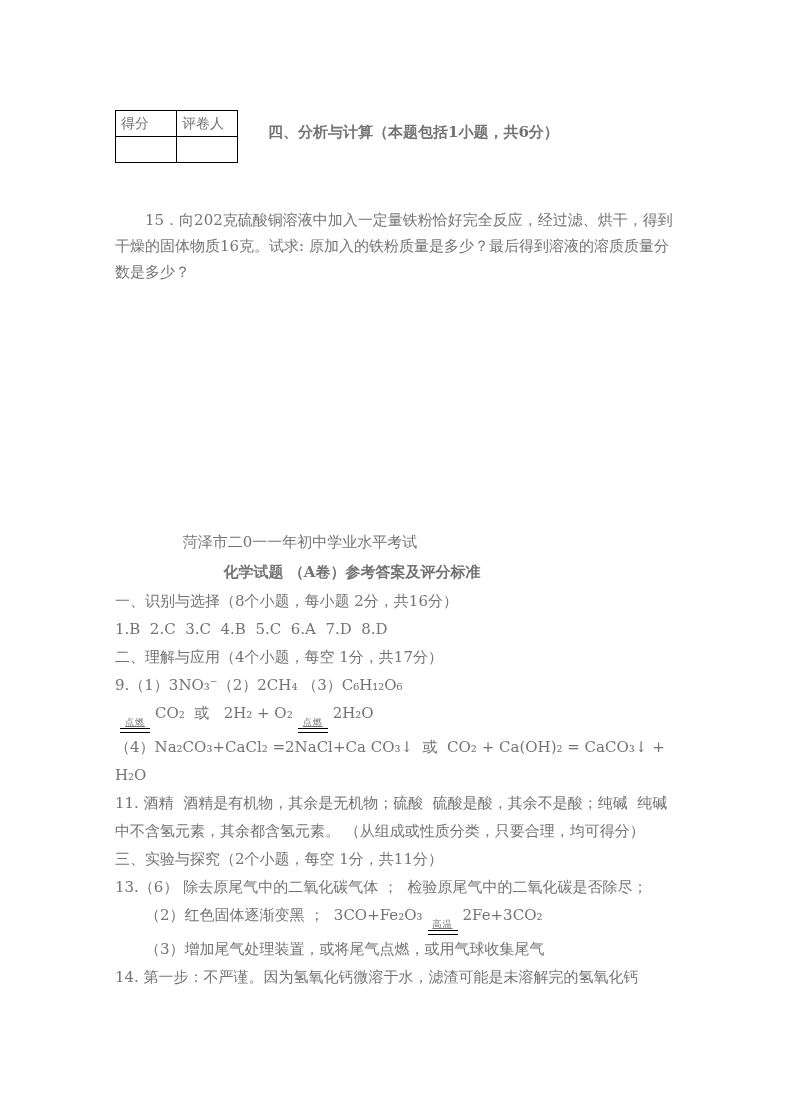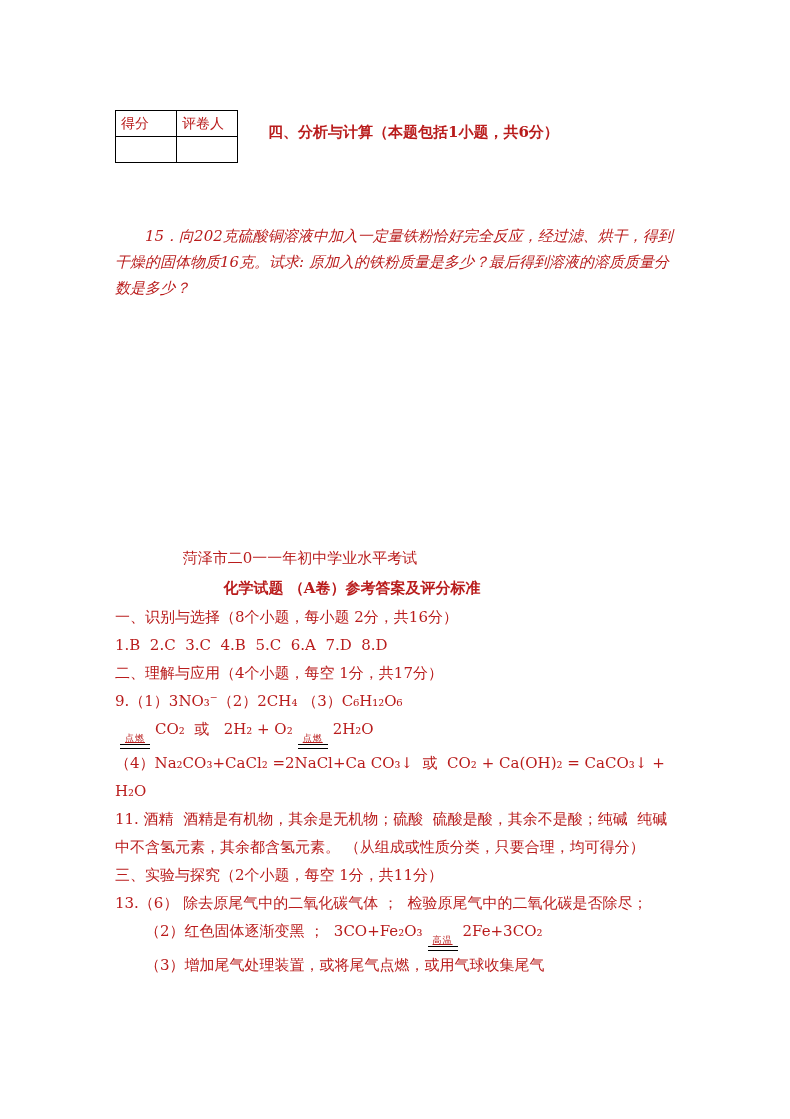--- a/index.html
+++ b/index.html
@@ -3,39 +3,39 @@
 <meta charset="utf-8">
 <style>
   * { box-sizing: border-box; margin: 0; padding: 0; }
   html, body { background: #ffffff; }
   .page {
     position: relative;
     width: 790px;
     height: 1119px;
     margin: 0 auto;
     background: #ffffff;
-    color: #b91c1c;
+    color: #737373;
     font-family: "DejaVu Serif", "Liberation Serif", serif;
     font-size: 15px;
     padding: 110px 115px 0 115px;
     overflow: hidden;
   }
   .top-row { display: flex; align-items: flex-start; }
   table.score { border-collapse: collapse; }
   table.score td {
     border: 1px solid #000;
     width: 61px;
     height: 26px;
     font-size: 14px;
     padding: 1px 5px;
     vertical-align: middle;
     white-space: nowrap;
   }
   .sec4-heading { font-weight: bold; font-size: 15px; margin: 13px 0 0 30px; white-space: nowrap; }
-  .q15 { margin-top: 60px; line-height: 26px; text-indent: 2em; font-style: italic; }
+  .q15 { margin-top: 44px; line-height: 26px; text-indent: 2em; }
   .answer-key { margin-top: 242px; }
   .ak-title    { font-weight: normal; text-align: center; padding-right: 190px; line-height: 30px; }
   .ak-subtitle { font-weight: bold; text-align: center; padding-right: 86px;  line-height: 30px; }
   .ln { line-height: 28px; white-space: pre-wrap; }
   .ln b { font-weight: normal; }
   .indent2 { padding-left: 2em; }
   .cond-eq {
     display: inline-flex;
     flex-direction: column;
     align-items: center;
@@ -85,15 +85,16 @@
     <p class="ln"><b>二、理解与应用</b><span>（4个小题，每空 1分，共17分）</span></p>
     <p class="ln">9.（1）3NO₃⁻（2）2CH₄ （3）C₆H₁₂O₆</p>
     <p class="ln"><span class="cond-eq"><span class="cond">点燃</span><span class="dline"></span></span><span>CO₂  或   2H₂ + O₂</span><span class="cond-eq"><span class="cond">点燃</span><span class="dline"></span></span><span>2H₂O</span></p>
     <p class="ln">（4）Na₂CO₃+CaCl₂ =2NaCl+Ca CO₃↓  或  CO₂ + Ca(OH)₂ = CaCO₃↓ + H₂O</p>
     <p class="ln">11. 酒精  酒精是有机物，其余是无机物；硫酸  硫酸是酸，其余不是酸；纯碱  纯碱中不含氢元素，其余都含氢元素。 （从组成或性质分类，只要合理，均可得分）</p>
 
     <p class="ln"><b>三、实验与探究</b><span>（2个小题，每空 1分，共11分）</span></p>
     <p class="ln">13.（6） 除去原尾气中的二氧化碳气体 ；  检验原尾气中的二氧化碳是否除尽；</p>
     <p class="ln indent2"><span>（2）红色固体逐渐变黑 ；  3CO+Fe₂O₃</span><span class="cond-eq"><span class="cond">高温</span><span class="dline"></span></span><span>2Fe+3CO₂</span></p>
     <p class="ln indent2">（3）增加尾气处理装置，或将尾气点燃，或用气球收集尾气</p>
+    <p class="ln">14. 第一步：不严谨。因为氢氧化钙微溶于水，滤渣可能是未溶解完的氢氧化钙</p>
   </div>
 
 </div>
 
 </body></html>

